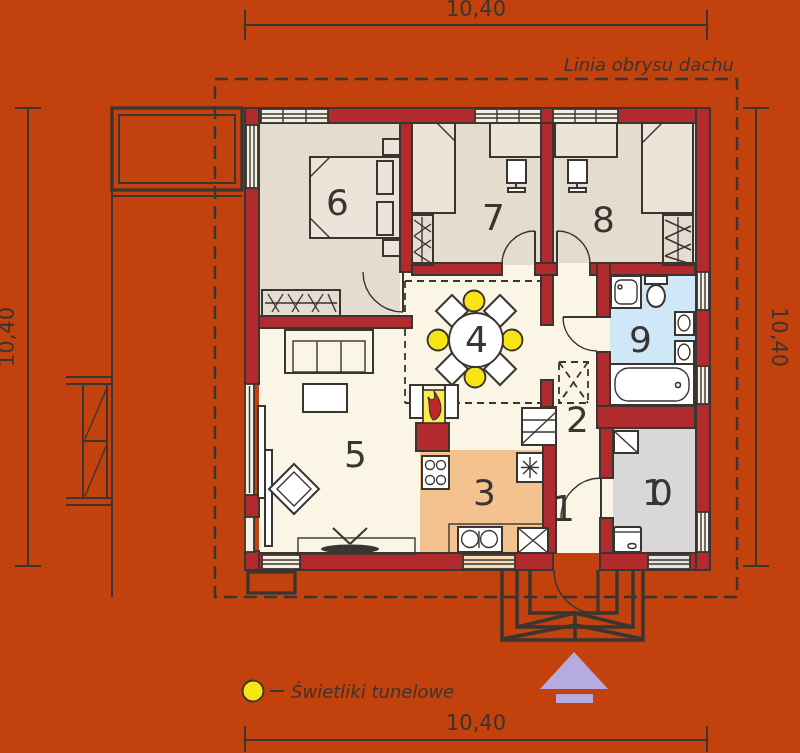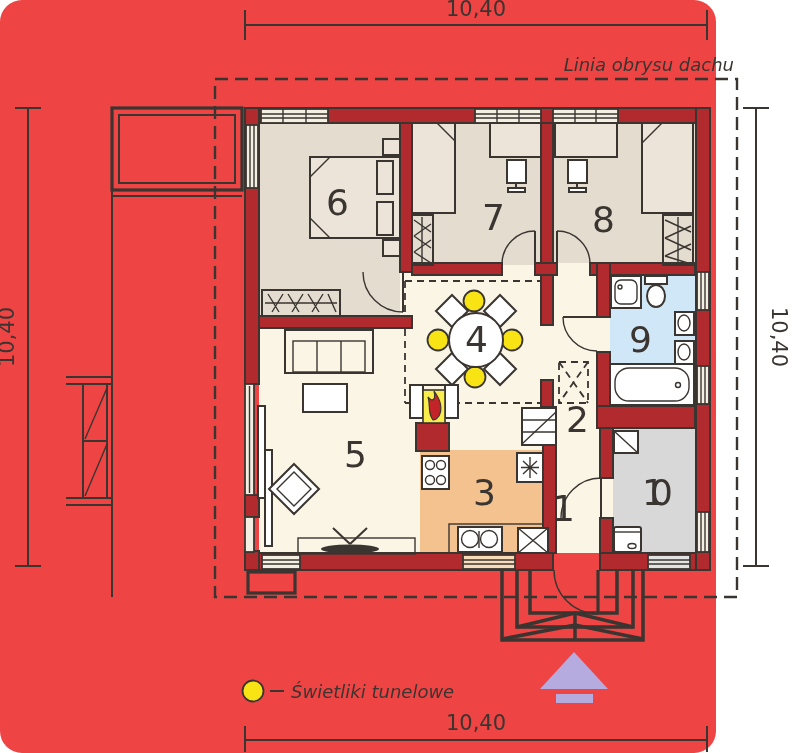--- a/index.html
+++ b/index.html
@@ -1,16 +1,16 @@
 <!DOCTYPE html>
 <html style="--line: #3a3531; --wall: #b12a2d; --cream: #fbf5e5; --beige: #e5dcd0; --blue: #cfe7f7; --gray: #d8d8d8; --orange: #f4c28e; --window: #f4efe3; --furn: #ece4d8; --yellow: #f8e414; --fireyellow: #f9ed4e; --flame: #c3242a; --purple: #b5abdf;"><head>
 <meta charset="utf-8">
 <style>
   html,body{margin:0;padding:0;background:#ffffff;}
-  .stage{position:relative;width:716px;height:753px;background:#ef4444;font-family:"DejaVu Sans",sans-serif;border-radius:22px;}
+  .stage{position:relative;width:800px;height:753px;background:#c2410c;font-family:"DejaVu Sans",sans-serif;}
   svg{display:block;}
 
   
   .ln   {stroke:var(--line);stroke-width:2;fill:none;}
   .ln14 {stroke:var(--line);stroke-width:1.4;fill:none;}
   .ln3  {stroke:var(--line);stroke-width:3.2;fill:none;}
   .step {stroke:var(--line);stroke-width:3.5;fill:none;}
   .dashRoof {stroke:var(--line);stroke-width:2.4;fill:none;stroke-dasharray:13 7;}
   .dashThin {stroke:var(--line);stroke-width:1.8;fill:none;stroke-dasharray:7 5;}
 

